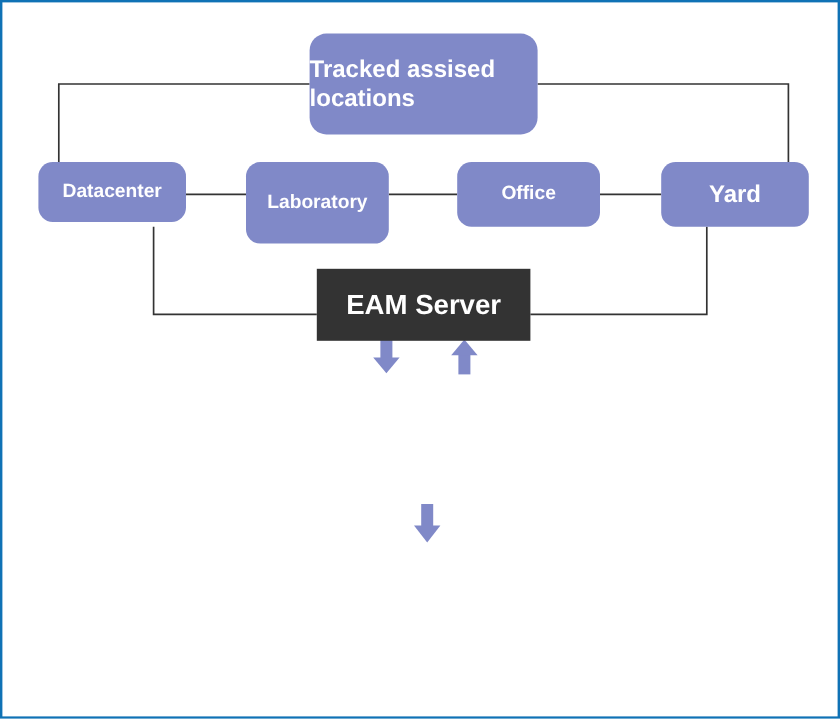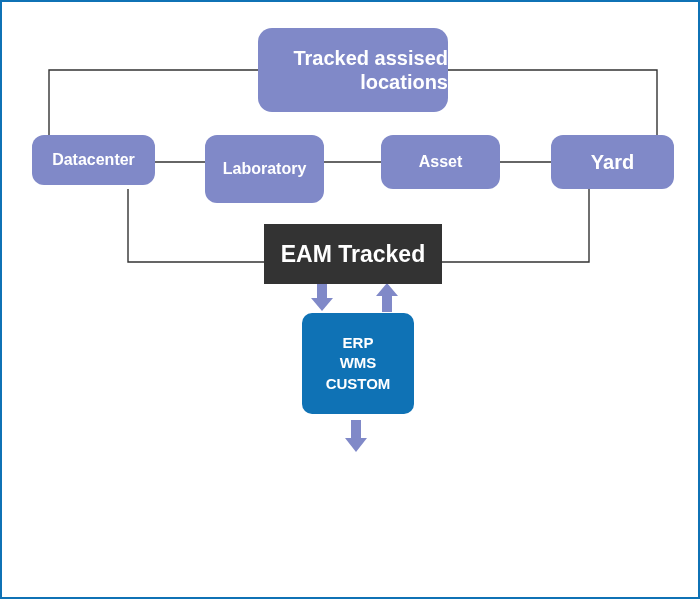--- a/index.html
+++ b/index.html
@@ -24,21 +24,21 @@
     left: 0;
     top: 0;
     width: 700px;
     height: 599px;
   }
   .node {
     position: absolute;
     display: flex;
     align-items: center;
     justify-content: center;
-    text-align: right;
+    text-align: left;
     color: #ffffff;
     font-weight: bold;
     box-sizing: border-box;
     z-index: 3;
     line-height: 1.22;
   }
   .node-purple {
     background: #8089c8;
     border-radius: 12px;
   }
@@ -132,31 +132,26 @@
 
   <div class="node node-purple" id="node-datacenter">
     <span class="node-label">Datacenter</span>
   </div>
 
   <div class="node node-purple" id="node-laboratory">
     <span class="node-label">Laboratory</span>
   </div>
 
   <div class="node node-purple" id="node-office">
-    <span class="node-label">Asset</span>
+    <span class="node-label">Office</span>
   </div>
 
   <div class="node node-purple" id="node-yard">
     <span class="node-label">Yard</span>
   </div>
 
   <div class="node node-dark" id="node-eam">
-    <span class="node-label">EAM Tracked</span>
+    <span class="node-label">EAM Server</span>
   </div>
 
-  <div class="node node-blue" id="node-erp">
-    <span class="erp-line node-label">ERP</span>
-    <span class="erp-line node-label">WMS</span>
-    <span class="erp-line node-label">CUSTOM</span>
-  </div>
 
 
 </div>
 
 </body></html>

